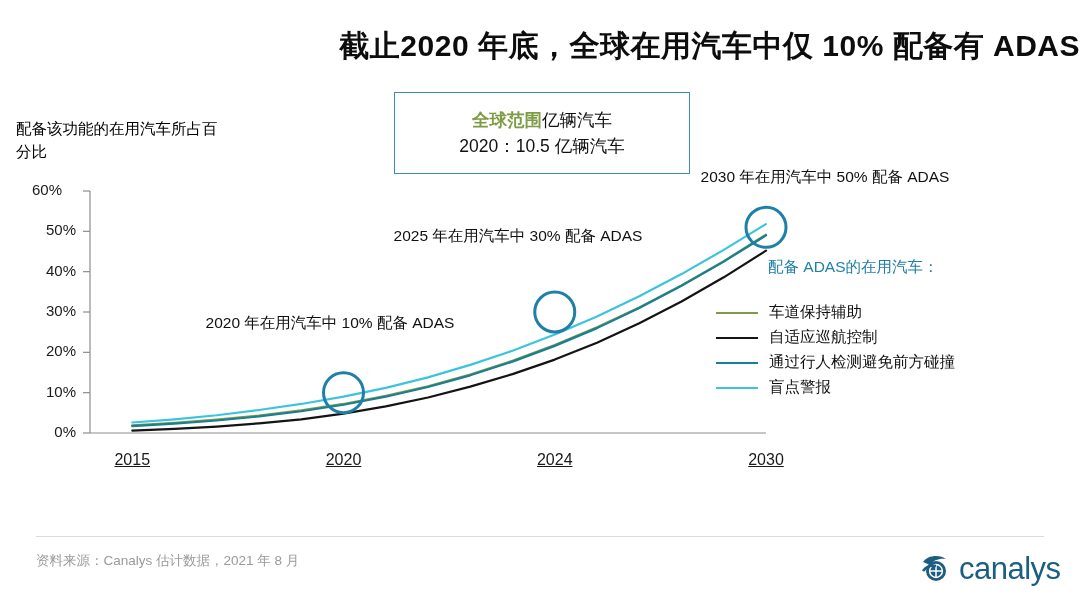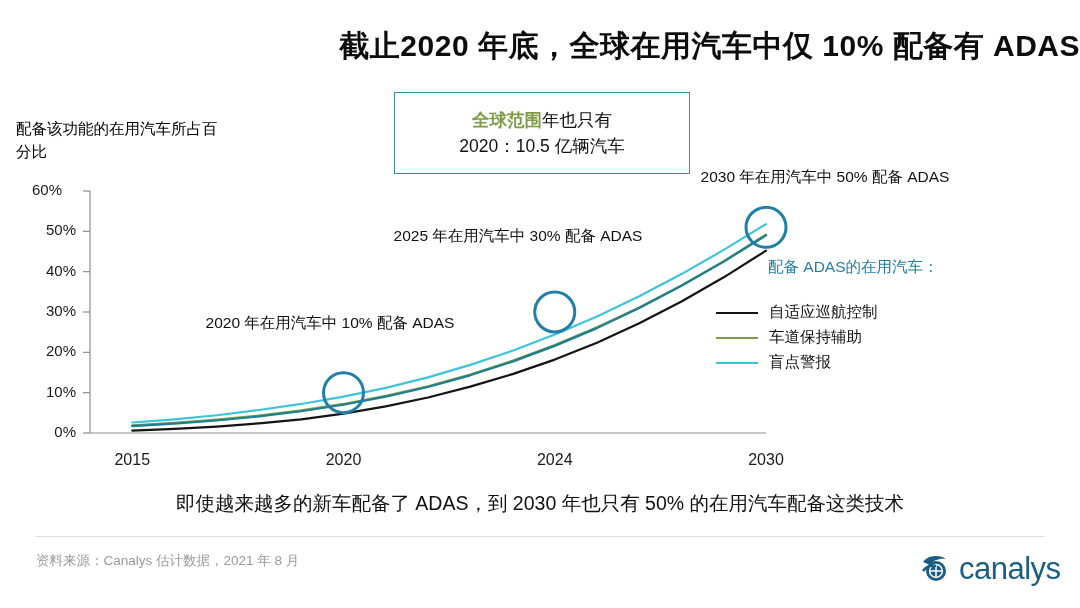--- a/index.html
+++ b/index.html
@@ -90,20 +90,21 @@
     text-align: right;
     font-size: 15px;
     color: #1a1a1a;
   }
   .xlabel {
     position: absolute;
     width: 90px;
     text-align: center;
     font-size: 16px;
     color: #1a1a1a;
+    text-decoration: underline;
   }
   
   .annot {
     position: absolute;
     text-align: center;
     font-size: 15.5px;
     line-height: 23px;
     color: #111111;
   }
   #annot-2020 { left: 205px; top: 311px; width: 250px; }
@@ -189,21 +190,21 @@
 <body>
 
 <div id="slide">
 
   <div id="title">截止2020 年底，全球在用汽车中仅 10% 配备有 ADAS</div>
 
   <div id="y-caption">配备该功能的在用汽车所占百分比</div>
 
   <div id="callout-box">
     <div class="line1">
-      <span class="green">全球范围</span><span class="dark">年也只有</span>
+      <span class="green">全球范围</span><span class="dark">亿辆汽车</span>
     </div>
     <div class="line2">2020：10.5 亿辆汽车</div>
   </div>
 
   <svg id="plot" viewBox="0 0 1080 608">
     <g id="chart-lines">
         <polyline points="132.25,430.58 174.50,428.97 216.75,426.55 259.00,423.32 301.25,419.29 343.50,413.64 385.75,406.38 428.00,397.51 470.25,386.62 512.50,374.11 554.75,359.59 597.00,342.65 639.25,323.29 681.50,301.51 723.75,277.31 766.00,250.69" fill="none" stroke="#141414" stroke-width="2.2" stroke-linejoin="round" stroke-linecap="round"></polyline>
         <polyline points="132.25,425.34 174.50,422.92 216.75,419.69 259.00,415.66 301.25,410.41 343.50,403.96 385.75,395.89 428.00,386.21 470.25,374.52 512.50,360.80 554.75,345.07 597.00,327.33 639.25,307.56 681.50,285.38 723.75,261.18 766.00,234.56" fill="none" stroke="#7e9b45" stroke-width="2.2" stroke-linejoin="round" stroke-linecap="round"></polyline>
         <polyline points="132.25,426.14 174.50,423.72 216.75,420.50 259.00,416.46 301.25,411.22 343.50,404.77 385.75,396.70 428.00,387.02 470.25,375.32 512.50,361.61 554.75,345.88 597.00,328.13 639.25,307.97 681.50,285.78 723.75,261.58 766.00,235.37" fill="none" stroke="#1a7f94" stroke-width="2.2" stroke-linejoin="round" stroke-linecap="round"></polyline>
         <polyline points="132.25,422.51 174.50,419.29 216.75,415.25 259.00,410.01 301.25,403.96 343.50,396.70 385.75,387.83 428.00,377.34 470.25,364.84 512.50,350.72 554.75,334.59 597.00,316.44 639.25,296.27 681.50,274.09 723.75,249.89 766.00,224.07" fill="none" stroke="#3dc4dd" stroke-width="2.2" stroke-linejoin="round" stroke-linecap="round"></polyline>
@@ -239,34 +240,37 @@
       <div class="xlabel" style="left: 721px; top: 451px;">2030</div>
     </div>
 
   <div class="annot" id="annot-2020">2020 年在用汽车中 10% 配备 ADAS</div>
   <div class="annot" id="annot-2025">2025 年在用汽车中 30% 配备 ADAS</div>
   <div class="annot" id="annot-2030">2030 年在用汽车中 50% 配备 ADAS</div>
 
   <div id="legend-title">配备 ADAS的在用汽车：</div>
   <div id="legend">
       <div class="legend-row">
+        <span class="legend-swatch" style="border-top-color: rgb(126, 155, 69);"></span>
+        <span class="legend-label">车道保持辅助</span>
+      </div>
+      <div class="legend-row">
         <span class="legend-swatch" style="border-top-color: rgb(20, 20, 20);"></span>
         <span class="legend-label">自适应巡航控制</span>
       </div>
       <div class="legend-row">
-        <span class="legend-swatch" style="border-top-color: rgb(126, 155, 69);"></span>
-        <span class="legend-label">车道保持辅助</span>
+        <span class="legend-swatch" style="border-top-color: rgb(26, 127, 148);"></span>
+        <span class="legend-label">通过行人检测避免前方碰撞</span>
       </div>
       <div class="legend-row">
         <span class="legend-swatch" style="border-top-color: rgb(61, 196, 221);"></span>
         <span class="legend-label">盲点警报</span>
       </div>
     </div>
 
-  <div id="takeaway">即使越来越多的新车配备了 ADAS，到 2030 年也只有 50% 的在用汽车配备这类技术</div>
   <div id="divider"></div>
   <div id="source">资料来源：Canalys 估计数据，2021 年 8 月</div>
 
   <div id="logo">
     <svg width="34" height="34" viewBox="0 0 34 34">
       <path d="M3 11 C7 4, 20 3, 26 8 C20 7, 13 9, 10 14 Z" fill="#1b5e82"></path>
       <circle cx="16" cy="20" r="10" fill="#1b5e82"></circle>
       <circle cx="16" cy="20" r="6.4" fill="none" stroke="#ffffff" stroke-width="1.5"></circle>
       <path d="M16 13.6 L16 26.4 M9.6 20 L22.4 20" stroke="#ffffff" stroke-width="1.5"></path>
       <path d="M3 20 C7 15, 12 14, 16 15" fill="none" stroke="#1b5e82" stroke-width="2.6"></path>

